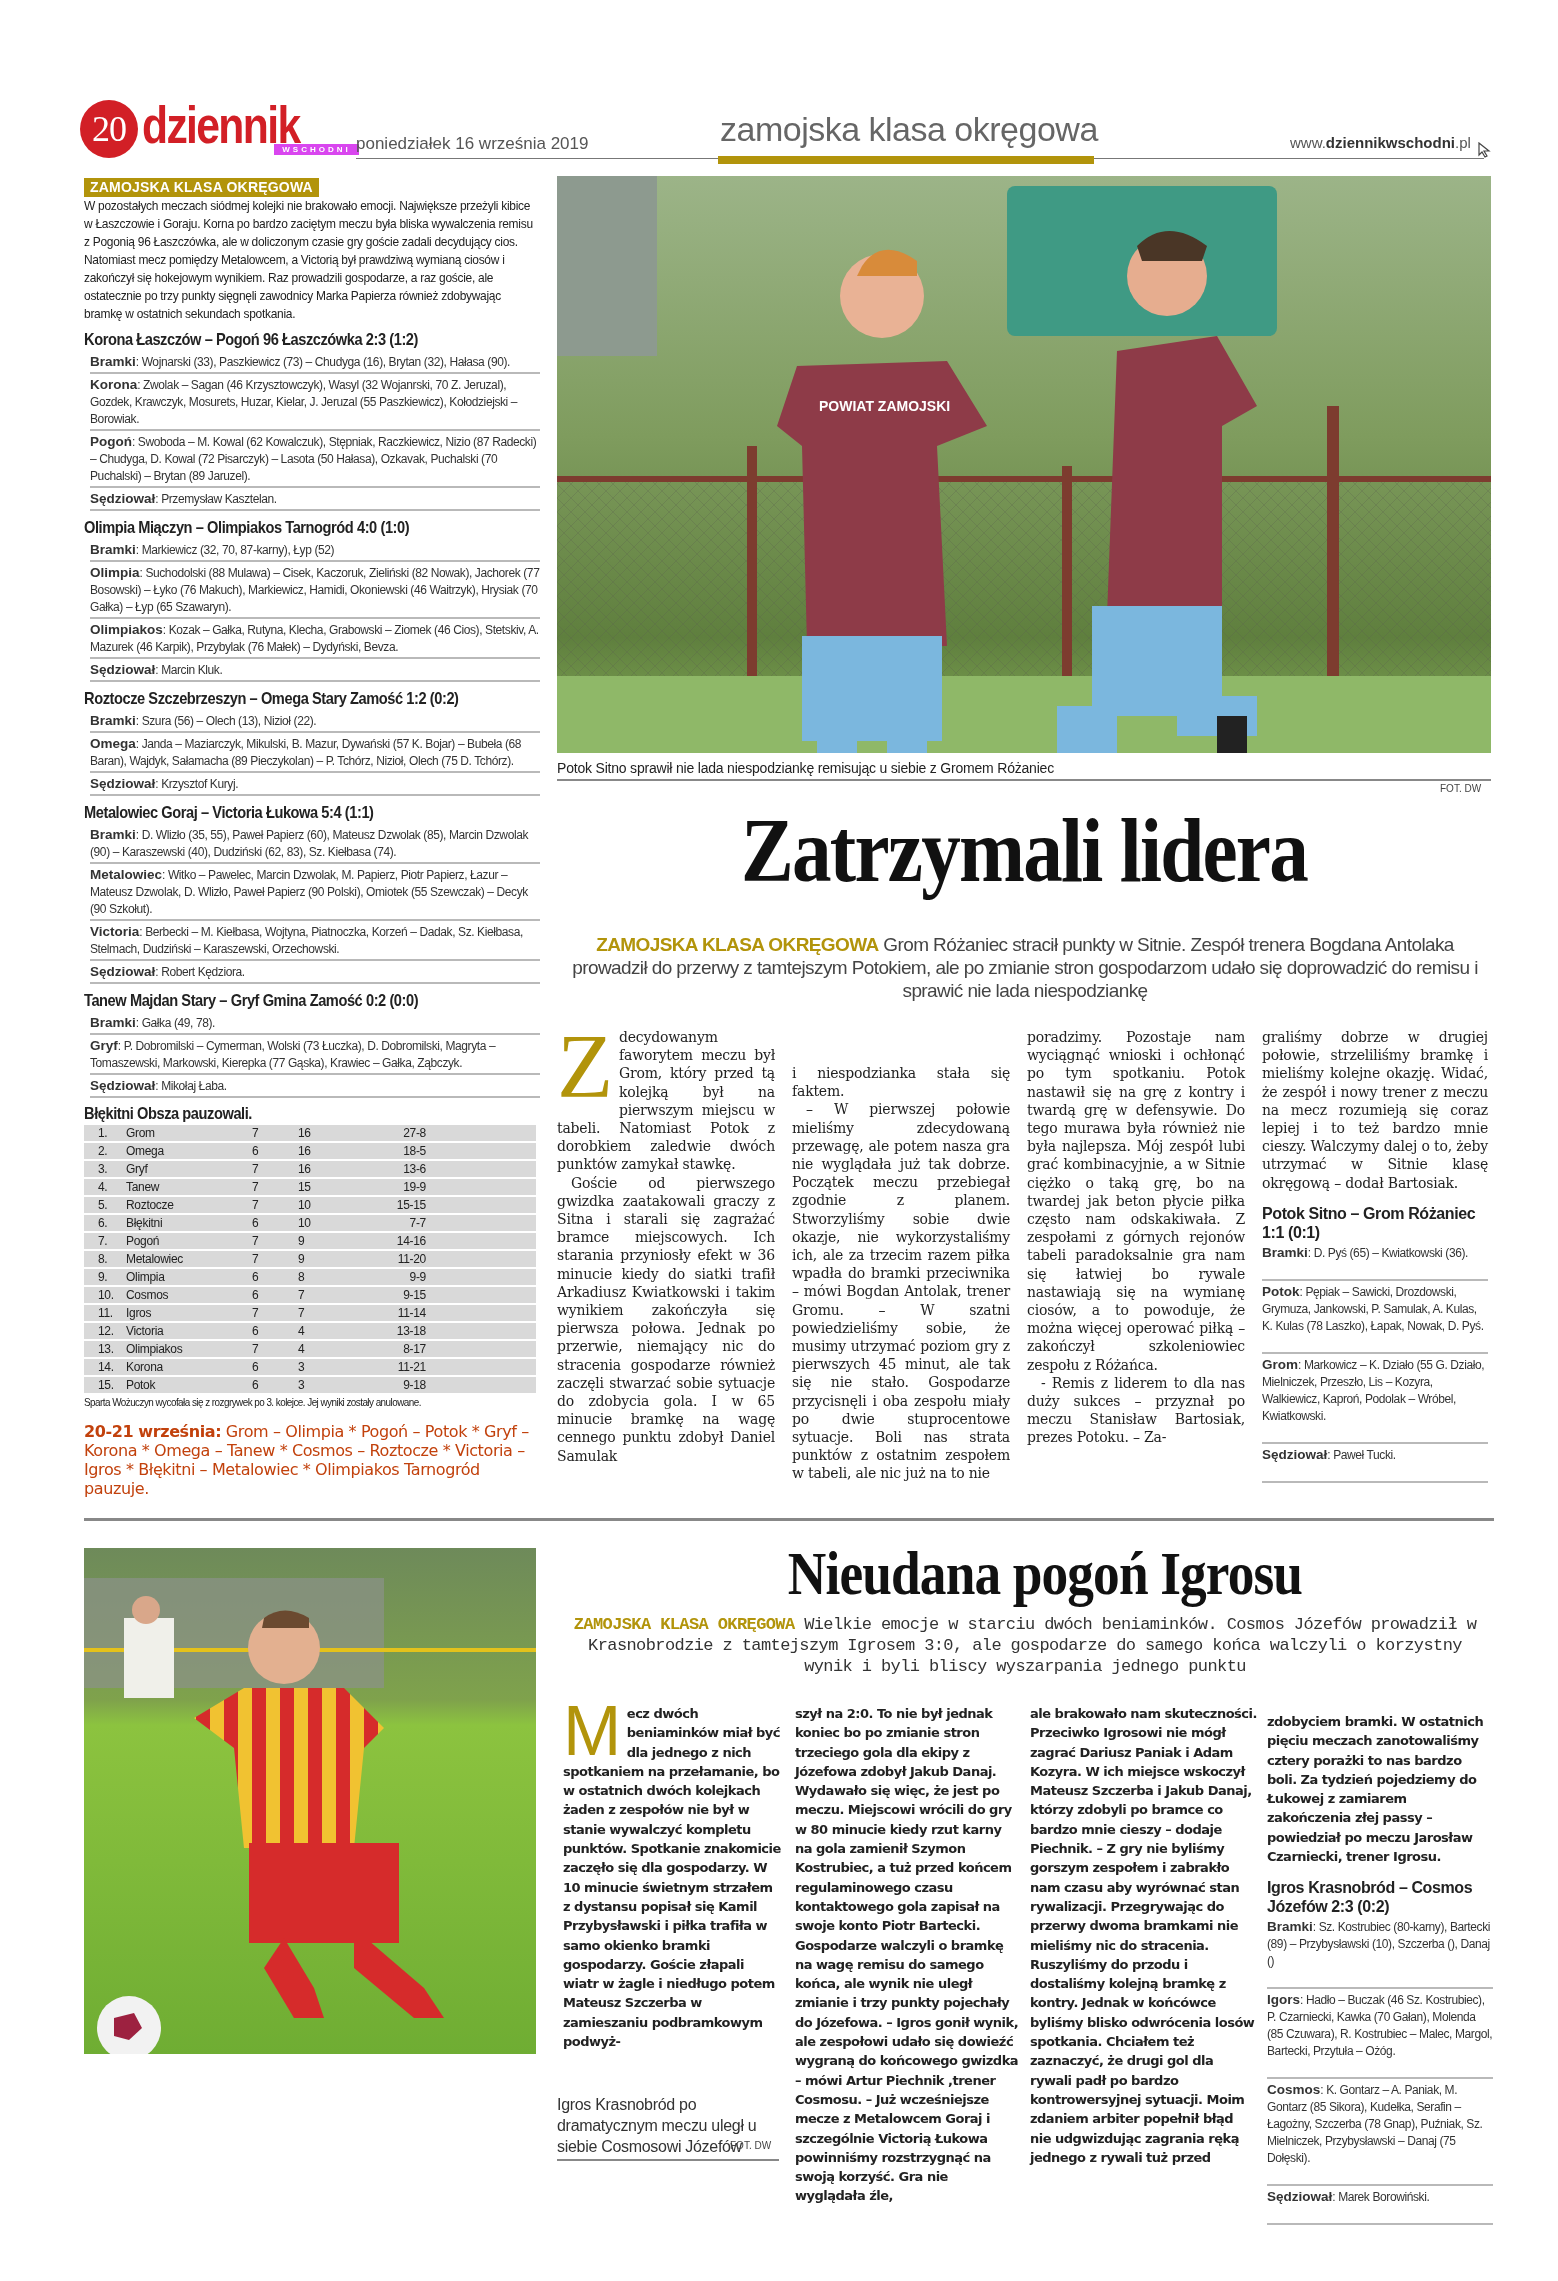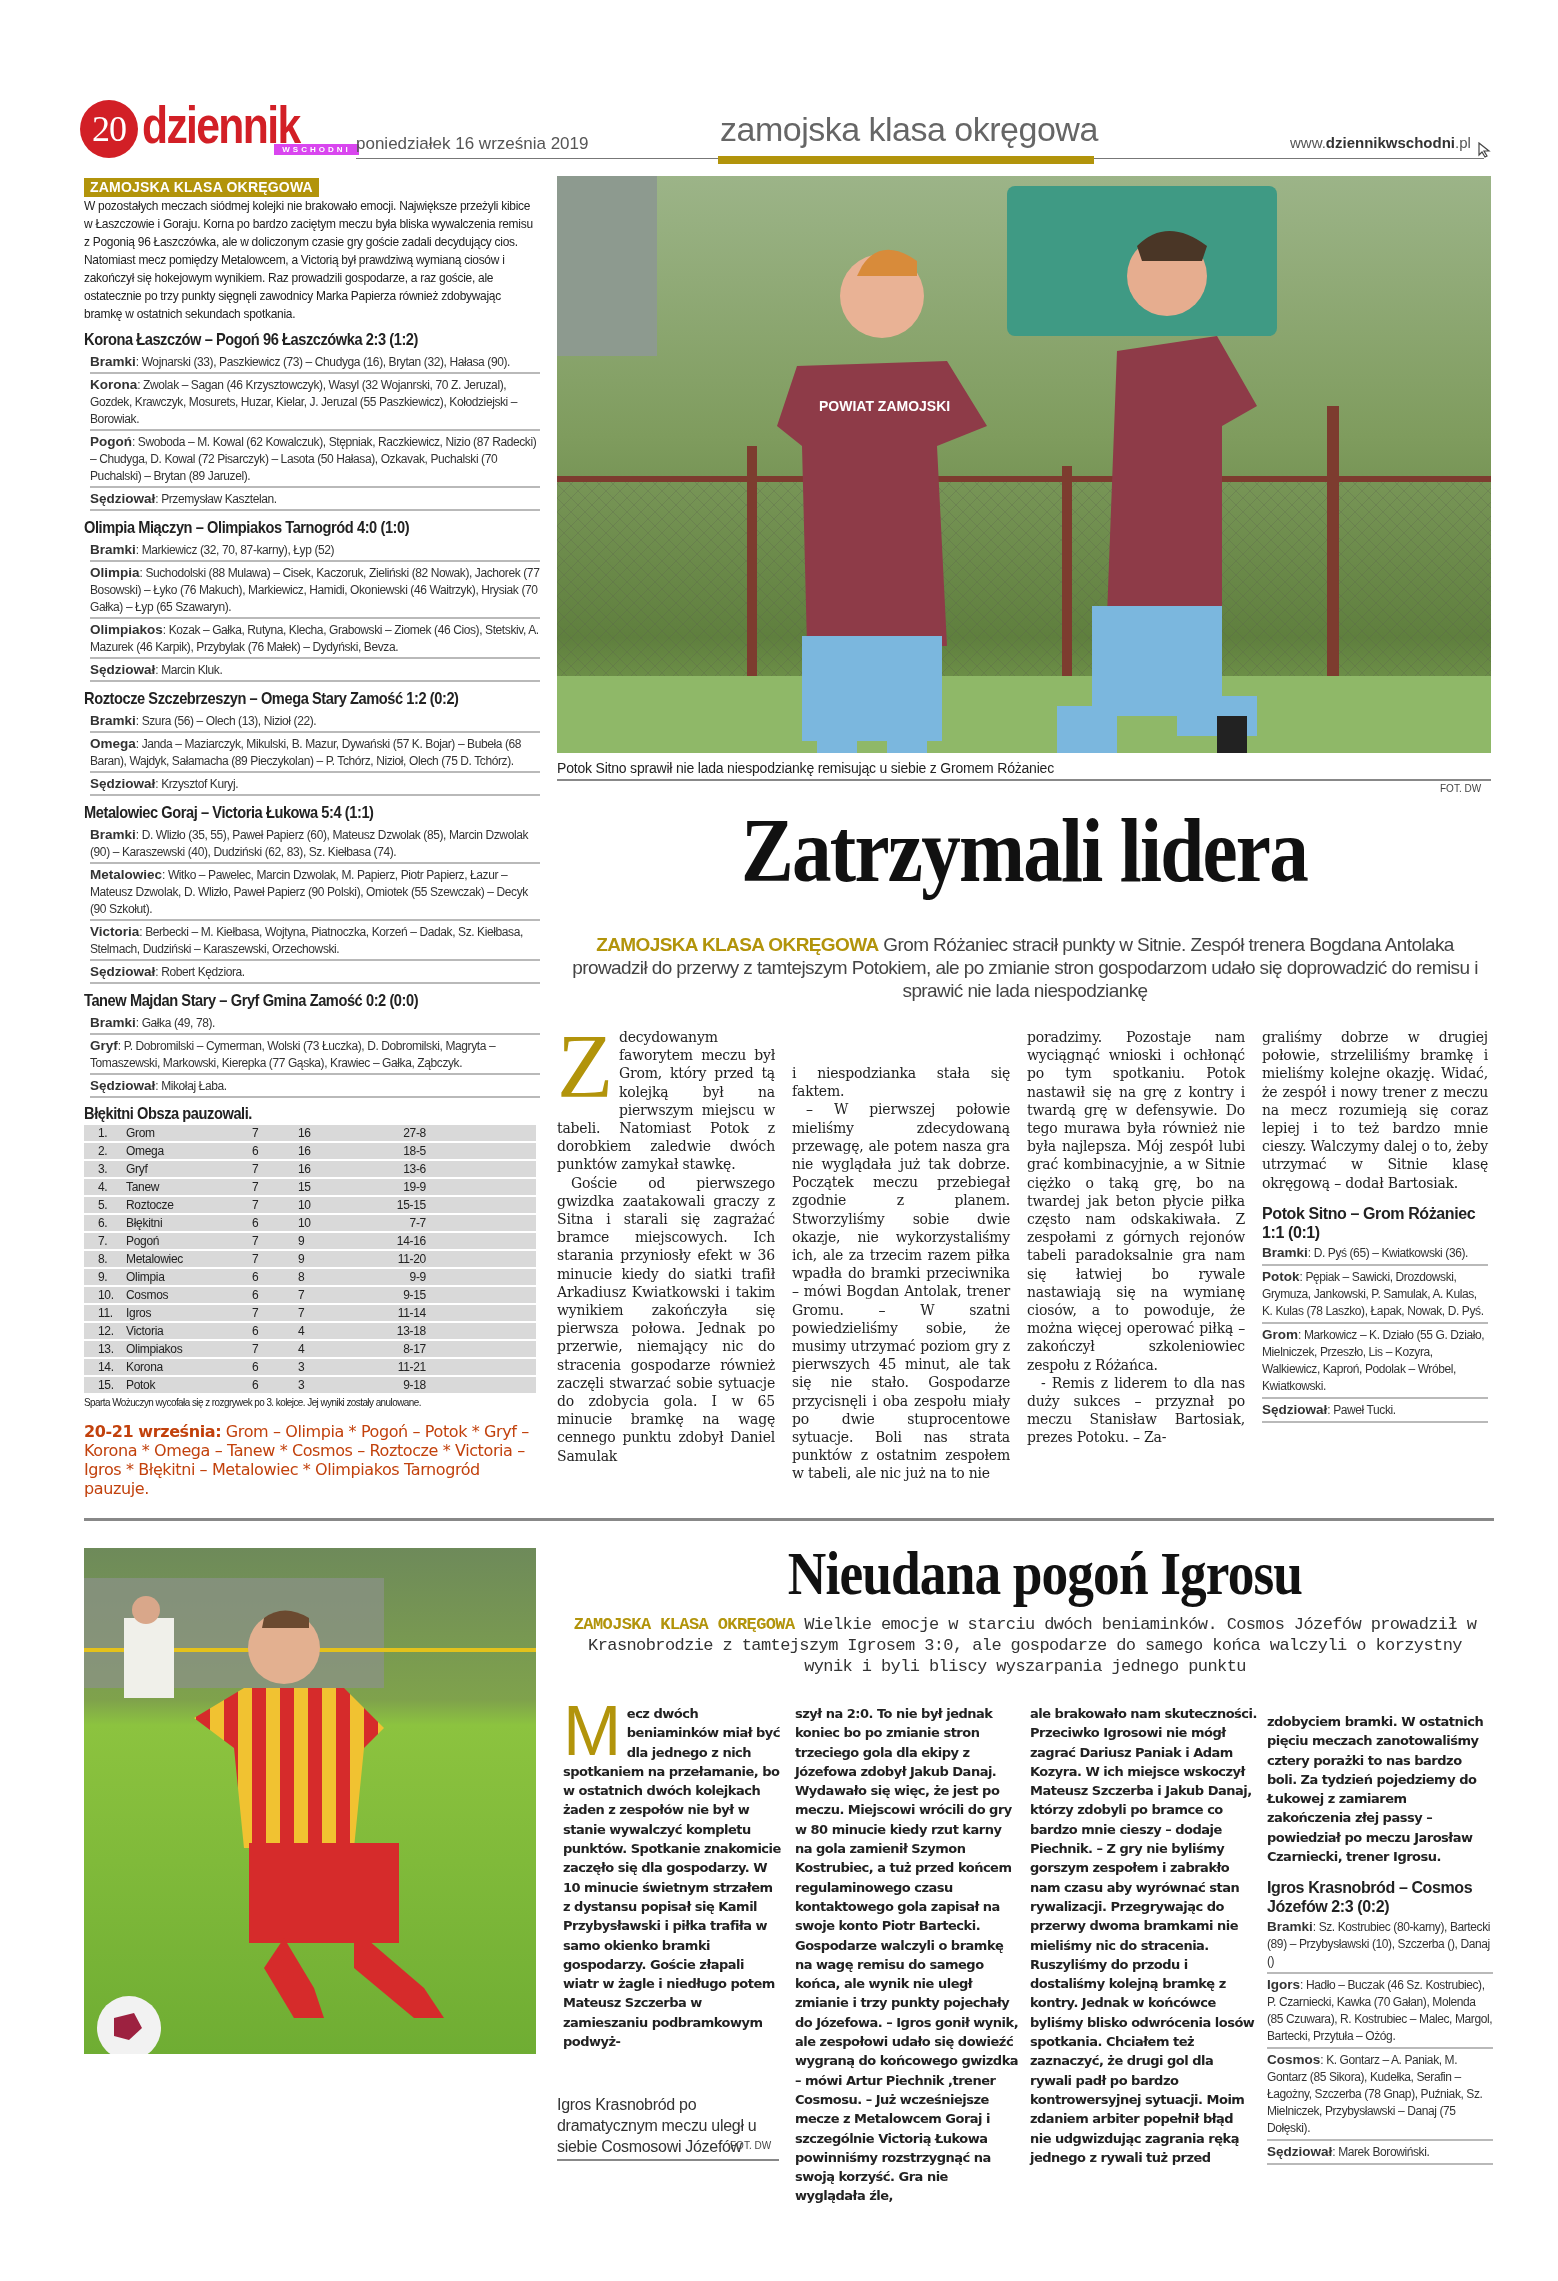--- a/index.html
+++ b/index.html
@@ -49,21 +49,21 @@
   .headline1{left:557px;top:800px;width:934px;text-align:center;font-family:"Liberation Serif",serif;font-weight:700;font-size:92px;line-height:100px;color:#111;letter-spacing:-2px;transform:scaleX(0.86);}
   .lead1{left:565px;top:933px;width:920px;text-align:center;font-size:19px;line-height:23px;color:#444;letter-spacing:-0.6px;}
   .lead-tag{color:#b2940b;font-weight:700;}
 
   
   .col{position:absolute;font-family:"DejaVu Serif",serif;font-size:14px;line-height:18.2px;color:#222;text-align:justify;hyphens:manual;letter-spacing:-0.2px;}
   .col p{text-indent:14px;}
   .col p.first{text-indent:0;}
   .dropcap{float:left;font-family:"Liberation Serif",serif;font-size:92px;line-height:72px;color:#b2940b;margin:2px 6px 0 0;}
   .box-title{font-family:"Liberation Sans",sans-serif;font-weight:700;font-size:16px;line-height:19px;color:#222;letter-spacing:-0.4px;margin-top:12px;text-align:left;}
-  .box-row{font-family:"Liberation Sans",sans-serif;border-bottom:2px solid #b9b9b9;font-size:12px;line-height:17px;color:#333;padding:2px 0 2px 0;text-align:left;letter-spacing:-0.4px;}
+  .box-row{font-family:"Liberation Sans",sans-serif;border-bottom:2px solid #b9b9b9;font-size:12px;line-height:17px;color:#333;padding:2px 0 17px 0;text-align:left;letter-spacing:-0.4px;}
   .box-row .lbl{font-weight:700;font-size:13.5px;letter-spacing:0;}
 
   .divider{left:84px;top:1518px;width:1410px;height:3px;background:#888;}
 
   
   .photo2{left:84px;top:1548px;width:452px;height:506px;overflow:hidden;background:#79b13d;}
   .caption2{left:557px;top:2094px;width:222px;font-size:16px;line-height:21px;color:#333;border-bottom:2px solid #888;padding-bottom:2px;letter-spacing:-0.3px;}
   .credit2{left:730px;top:2140px;font-size:10px;color:#444;}
   .headline2{left:600px;top:1538px;width:890px;text-align:center;font-family:"Liberation Serif",serif;font-weight:700;font-size:62px;line-height:70px;color:#111;letter-spacing:-1px;transform:scaleX(0.86);}
   .lead2{left:560px;top:1614px;width:930px;text-align:center;font-size:17px;line-height:21px;color:#333;letter-spacing:-0.6px;font-family:Liberation Mono, monospace;}

